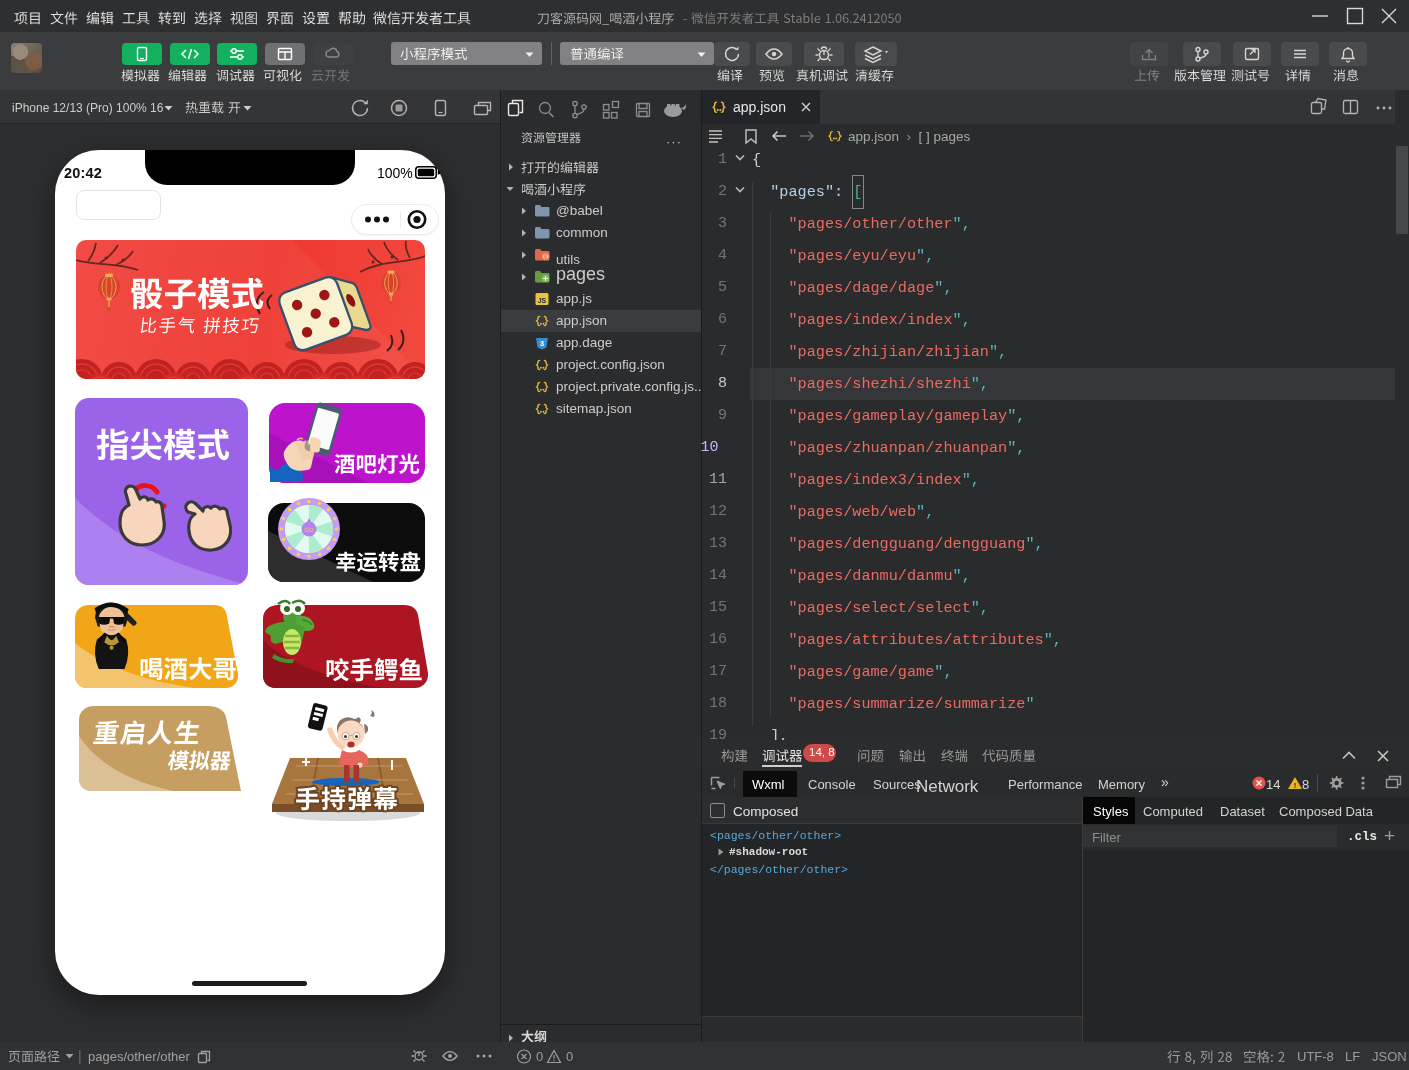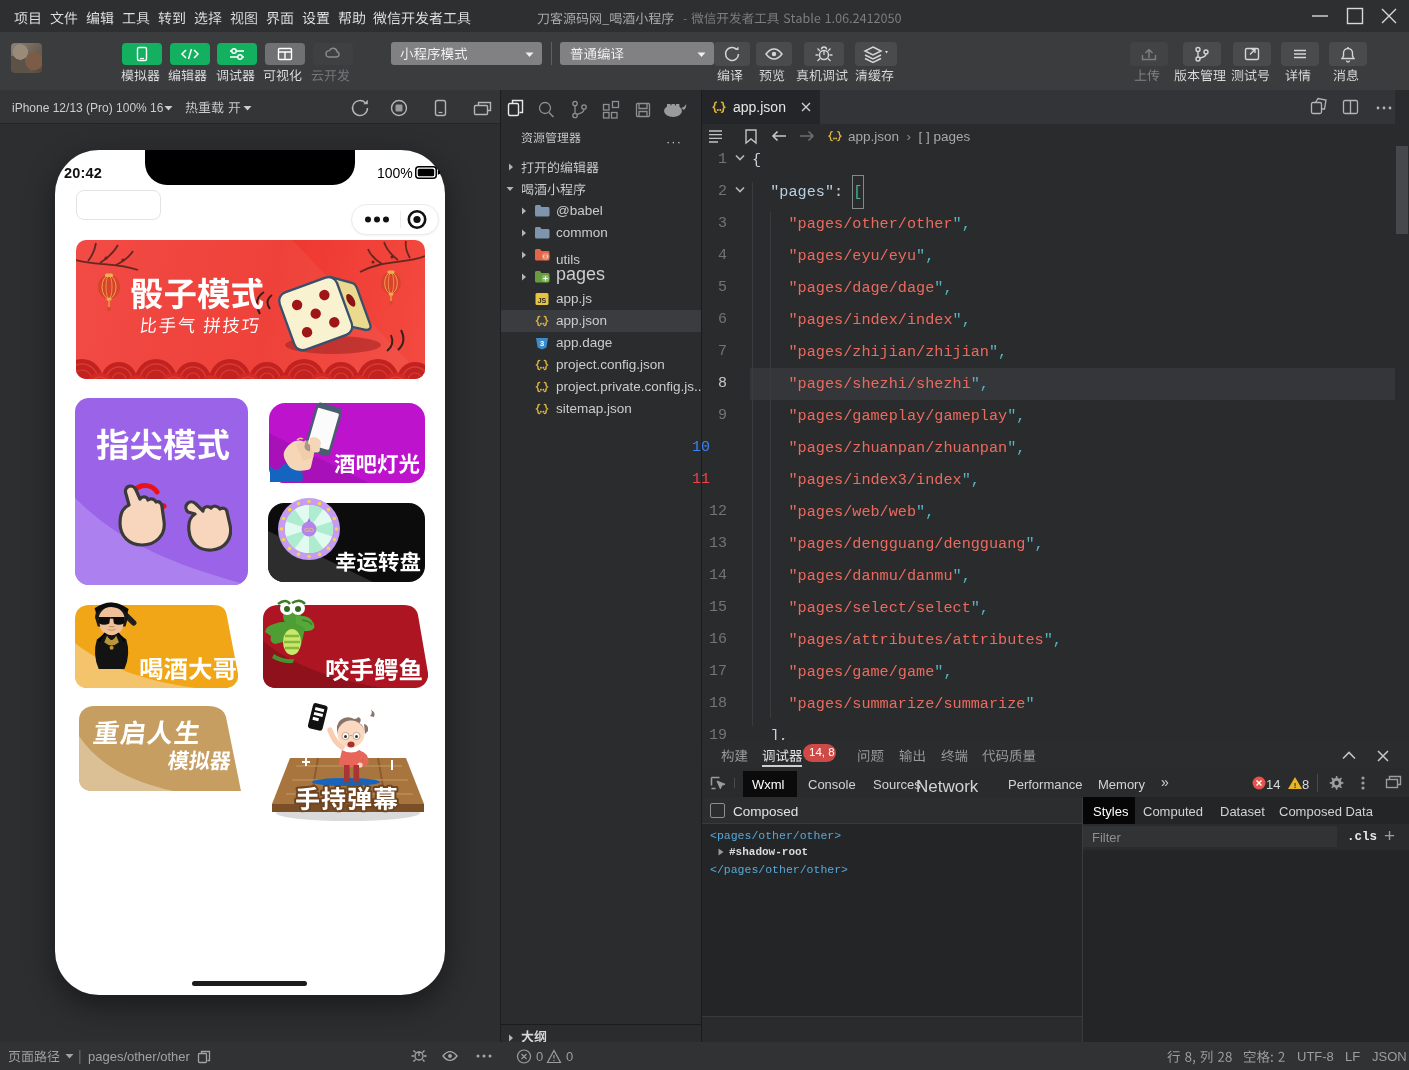--- a/index.html
+++ b/index.html
@@ -734,22 +734,22 @@
 <div class="abs" style="left:692px;top:144px;width:35px;font-family:'Liberation Mono',monospace;font-size:15px">
       <div style="height:32px;line-height:32px;color:#727476;text-align:right">1</div>
       <div style="height:32px;line-height:32px;color:#727476;text-align:right">2</div>
       <div style="height:32px;line-height:32px;color:#727476;text-align:right">3</div>
       <div style="height:32px;line-height:32px;color:#727476;text-align:right">4</div>
       <div style="height:32px;line-height:32px;color:#727476;text-align:right">5</div>
       <div style="height:32px;line-height:32px;color:#727476;text-align:right">6</div>
       <div style="height:32px;line-height:32px;color:#727476;text-align:right">7</div>
       <div style="height:32px;line-height:32px;color:#c8c8c8;text-align:right">8</div>
       <div style="height:32px;line-height:32px;color:#727476;text-align:right">9</div>
-      <div style="height:32px;line-height:32px;color:#3b82f6;text-align:left">10</div>
-      <div style="height:32px;line-height:32px;color:#ef4444;">11</div>
+      <div style="height:32px;line-height:32px;color:#c4b5fd;text-align:center">10</div>
+      <div style="height:32px;line-height:32px;color:#a3a3a3;text-align:right">11</div>
       <div style="height:32px;line-height:32px;color:#727476;text-align:right">12</div>
       <div style="height:32px;line-height:32px;color:#727476;text-align:right">13</div>
       <div style="height:32px;line-height:32px;color:#727476;text-align:right">14</div>
       <div style="height:32px;line-height:32px;color:#727476;text-align:right">15</div>
       <div style="height:32px;line-height:32px;color:#727476;text-align:right">16</div>
       <div style="height:32px;line-height:32px;color:#727476;text-align:right">17</div>
       <div style="height:32px;line-height:32px;color:#727476;text-align:right">18</div>
       <div style="height:32px;line-height:32px;color:#727476;text-align:right">19</div>
     </div>
 <div class="abs" style="left:752px;top:144px;width:640px;height:596px;overflow:hidden;font-family:'Liberation Mono',monospace;font-size:15.2px">

